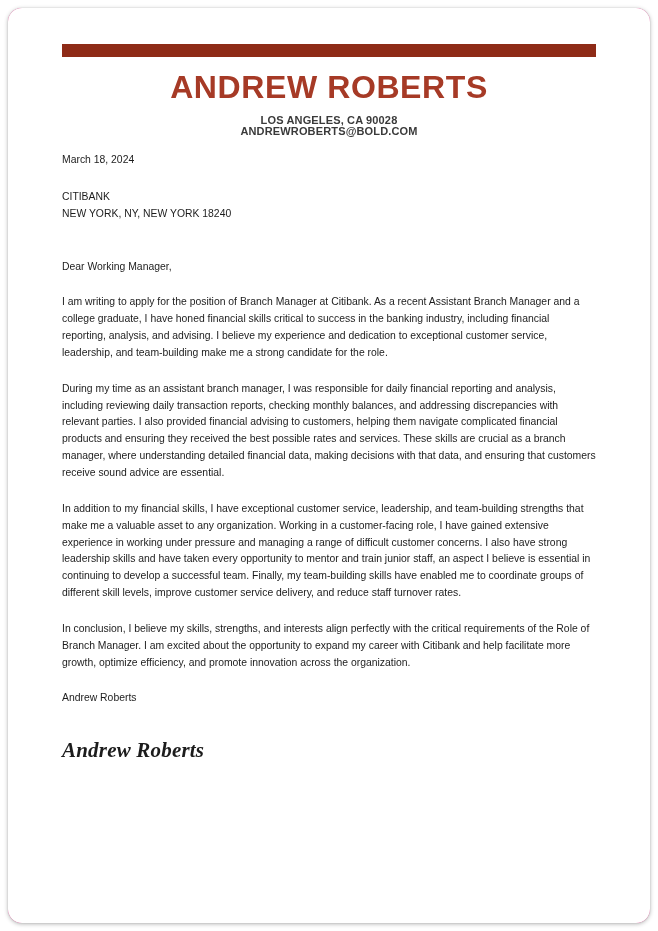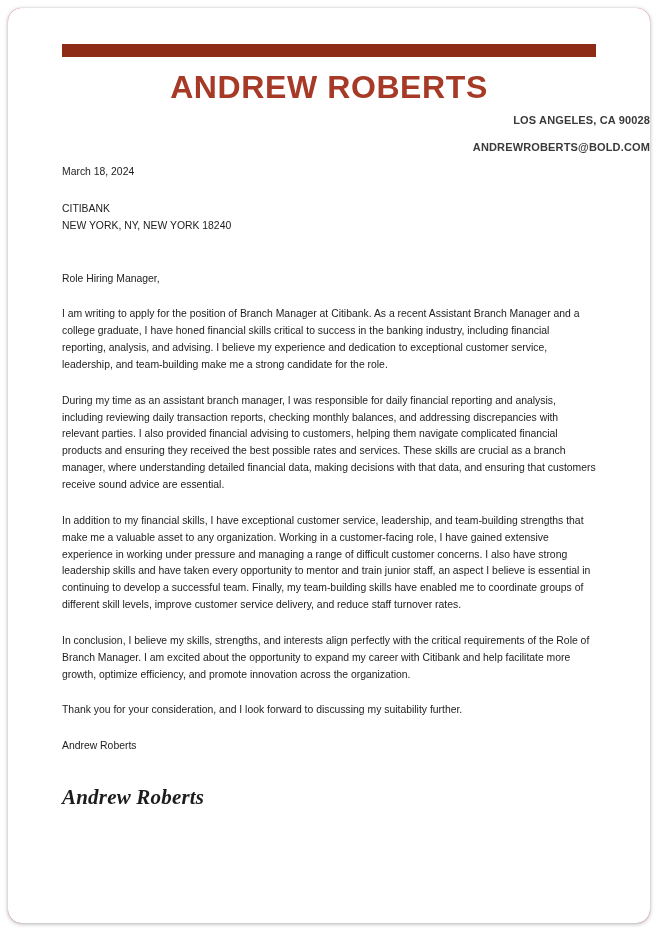--- a/index.html
+++ b/index.html
@@ -53,35 +53,35 @@
     font-weight: bold;
     letter-spacing: 0.6px;
     line-height: 1.05;
     font-family: "Liberation Sans", sans-serif;
   }
 
   .contact-line {
     position: absolute;
     left: 0;
     right: 0;
-    text-align: right;
+    text-align: center;
     color: #3a3a3a;
     font-size: 11px;
     font-weight: bold;
     letter-spacing: 0.15px;
     font-family: "Liberation Sans", sans-serif;
   }
   .contact-line.l1 { top: 106px; }
-  .contact-line.l2 { top: 133px; }
+  .contact-line.l2 { top: 117px; }
 
   
   .letter {
     position: absolute;
     left: 54px;
-    top: 156px;
+    top: 144px;
     width: 534px;
     color: #1c1c1c;
     font-size: 10.4px;
     line-height: 1.62;
   }
 
   .date-line {
     margin: 0 0 20px 0;
   }
 
@@ -139,31 +139,30 @@
     <div class="letter">
 
       <p class="date-line">March 18, 2024</p>
 
       <div class="recipient">
         <div>CITIBANK</div>
         <div>NEW YORK, NY, NEW YORK 18240</div>
       </div>
 
 
-      <p class="salutation">Role Hiring Manager,</p>
+      <p class="salutation">Dear Working Manager,</p>
 
       <p class="body-par">I am writing to apply for the position of Branch Manager at Citibank. As a recent Assistant Branch Manager and a college graduate, I have honed financial skills critical to success in the banking industry, including financial reporting, analysis, and advising. I believe my experience and dedication to exceptional customer service, leadership, and team-building make me a strong candidate for the role.</p>
 
       <p class="body-par">During my time as an assistant branch manager, I was responsible for daily financial reporting and analysis, including reviewing daily transaction reports, checking monthly balances, and addressing discrepancies with relevant parties. I also provided financial advising to customers, helping them navigate complicated financial products and ensuring they received the best possible rates and services. These skills are crucial as a branch manager, where understanding detailed financial data, making decisions with that data, and ensuring that customers receive sound advice are essential.</p>
 
       <p class="body-par">In addition to my financial skills, I have exceptional customer service, leadership, and team-building strengths that make me a valuable asset to any organization. Working in a customer-facing role, I have gained extensive experience in working under pressure and managing a range of difficult customer concerns. I also have strong leadership skills and have taken every opportunity to mentor and train junior staff, an aspect I believe is essential in continuing to develop a successful team. Finally, my team-building skills have enabled me to coordinate groups of different skill levels, improve customer service delivery, and reduce staff turnover rates.</p>
 
       <p class="body-par">In conclusion, I believe my skills, strengths, and interests align perfectly with the critical requirements of the Role of Branch Manager. I am excited about the opportunity to expand my career with Citibank and help facilitate more growth, optimize efficiency, and promote innovation across the organization.</p>
 
-      <p class="closing-thanks">Thank you for your consideration, and I look forward to discussing my suitability further.</p>
 
       <div class="sign-off">
         <div>Andrew Roberts</div>
       </div>
 
       <p class="signature-script">Andrew Roberts</p>
 
     </div>
   </div>
 </div>

